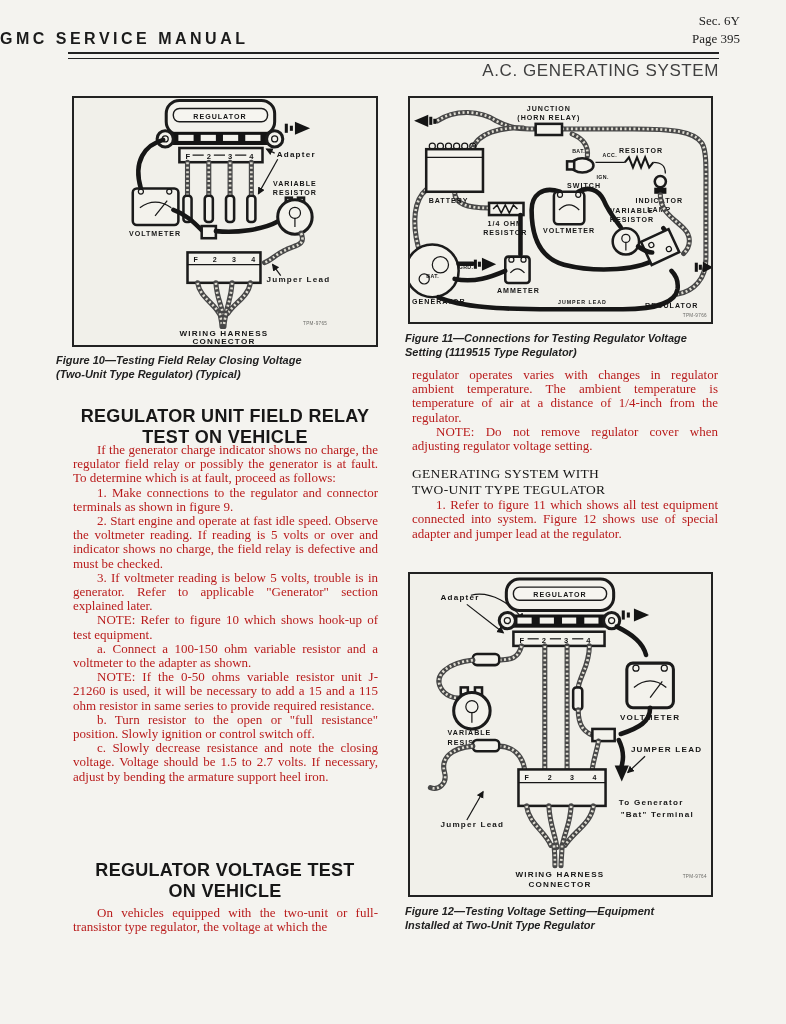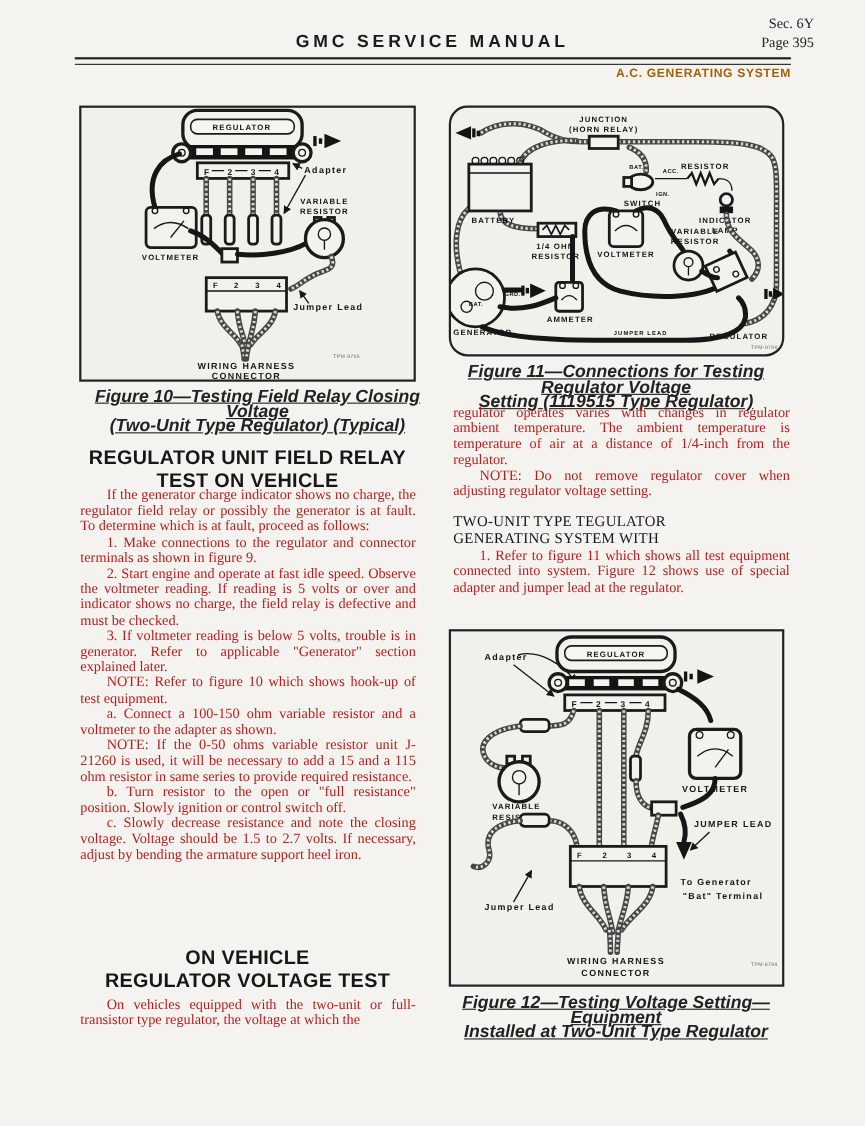--- a/index.html
+++ b/index.html
@@ -10,46 +10,46 @@
     color:#1c1c1c;
     position:relative;
     overflow:hidden;
   }
   .page{
     position:absolute;left:0;top:0;width:786px;height:1024px;
     background:#f4f3ef;
   }
   
   .hdr-title{
-    position:absolute;left:0;top:30px;width:786px;text-align:center;
+    position:absolute;left:0;top:30px;width:786px;
     font-family:"Liberation Sans", sans-serif;font-weight:bold;
     font-size:16px;letter-spacing:3.5px;color:#1b1b1b;
   }
   .hdr-secpage{
     position:absolute;right:46px;top:12px;text-align:right;
     font-size:13px;line-height:18px;color:#222;
   }
   .hdr-rule{
     position:absolute;left:68px;top:52px;width:651px;height:4px;
     border-top:2.5px solid #222;border-bottom:1px solid #222;
   }
   .hdr-subtitle{
     position:absolute;right:67px;top:61px;
-    font-family:"Liberation Sans", sans-serif;font-weight:bold;
-    font-size:11px;letter-spacing:0.6px;color:#a16207;
+    font-family:"Liberation Sans", sans-serif;font-weight:normal;
+    font-size:17px;letter-spacing:0.6px;color:#404040;
   }
   
   .figpanel{
     position:absolute;background:#f1f0ea;border:2px solid #222;
   }
   .figpanel svg{display:block;width:100%;height:100%;}
   .figcap{
-    position:absolute;text-align:center;
+    position:absolute;text-align:left;
     font-family:"Liberation Sans", sans-serif;font-weight:bold;font-style:italic;
-    font-size:16px;line-height:13.5px;color:#222;text-decoration:underline;
+    font-size:11px;line-height:13.5px;color:#222;
   }
   
   .bighead{
     position:absolute;text-align:center;
     font-family:"Liberation Sans", sans-serif;font-weight:bold;
     font-size:18px;line-height:21px;letter-spacing:0.3px;color:#171717;
   }
   .flow{position:absolute;}
   .flow p{
     margin:0;text-indent:24px;text-align:justify;
@@ -191,49 +191,49 @@
         <path class="bu" d="M144,212 C145,218 146,221 146,225"></path>
           <path class="bo" d="M144,212 C145,218 146,221 146,225"></path>
         <path class="bu" d="M150,212 C149,218 148,221 148,225"></path>
           <path class="bo" d="M150,212 C149,218 148,221 148,225"></path>
       </g>
       <text x="148" y="234" text-anchor="middle" class="lbl">WIRING HARNESS</text>
       <text x="148" y="242.5" text-anchor="middle" class="lbl">CONNECTOR</text>
       <text x="226" y="224" class="ref">TPM-9765</text>
     </svg>
   </div>
-  <div class="figcap" style="left:83px;top:354px;width:302px;">
+  <div class="figcap" style="left:56px;top:354px;width:302px;">
     <div>Figure 10—Testing Field Relay Closing Voltage</div>
     <div>(Two-Unit Type Regulator) (Typical)</div>
   </div>
 
   <div class="bighead" style="left:72px;top:394px;width:306px;margin-top:12px;">
     <div>REGULATOR UNIT FIELD RELAY</div>
     <div>TEST ON VEHICLE</div>
   </div>
   <div class="flow" style="left:73px;top:443px;width:305px;">
     <p>If the generator charge indicator shows no charge, the regulator field relay or possibly the generator is at fault. To determine which is at fault, proceed as follows:</p>
     <p>1. Make connections to the regulator and connector terminals as shown in figure 9.</p>
     <p>2. Start engine and operate at fast idle speed. Observe the voltmeter reading. If reading is 5 volts or over and indicator shows no charge, the field relay is defective and must be checked.</p>
     <p>3. If voltmeter reading is below 5 volts, trouble is in generator. Refer to applicable "Generator" section explained later.</p>
     <p>NOTE: Refer to figure 10 which shows hook-up of test equipment.</p>
     <p>a. Connect a 100-150 ohm variable resistor and a voltmeter to the adapter as shown.</p>
     <p>NOTE: If the 0-50 ohms variable resistor unit J-21260 is used, it will be necessary to add a 15 and a 115 ohm resistor in same series to provide required resistance.</p>
     <p>b. Turn resistor to the open or "full resistance" position. Slowly ignition or control switch off.</p>
     <p>c. Slowly decrease resistance and note the closing voltage. Voltage should be 1.5 to 2.7 volts. If necessary, adjust by bending the armature support heel iron.</p>
   </div>
   <div class="bighead" style="left:72px;top:860px;width:306px;">
+    <div>REGULATOR VOLTAGE TEST</div>
     <div>ON VEHICLE</div>
-    <div>REGULATOR VOLTAGE TEST</div>
   </div>
   <div class="flow" style="left:73px;top:906px;width:305px;">
     <p>On vehicles equipped with the two-unit or full-transistor type regulator, the voltage at which the</p>
   </div>
 
-  <div class="figpanel" style="left:408px;top:96px;width:301px;height:224px;border-radius:17px;">
+  <div class="figpanel" style="left:408px;top:96px;width:301px;height:224px;">
     <svg viewBox="0 0 297 220">
 
       <text x="137" y="12" text-anchor="middle" class="lbl7">JUNCTION</text>
       <text x="137" y="21" text-anchor="middle" class="lbl7">(HORN RELAY)</text>
 
       <path class="bu" d="M27,22 C45,10 70,12 85,22 C100,30 110,30 124,30"></path>
         <path class="bo" d="M27,22 C45,10 70,12 85,22 C100,30 110,30 124,30"></path>
       <path class="bu" d="M62,50 C66,34 90,28 112,29"></path>
         <path class="bo" d="M62,50 C66,34 90,28 112,29"></path>
       <path class="bu" d="M150,30 H220 C258,30 280,32 288,44 C293,52 292,70 292,100 V158 C292,178 280,190 264,193"></path>
@@ -359,22 +359,22 @@
   </div>
   <div class="figcap" style="left:405px;top:332px;width:310px;">
     <div>Figure 11—Connections for Testing Regulator Voltage</div>
     <div>Setting (1119515 Type Regulator)</div>
   </div>
 
   <div class="flow" style="left:412px;top:368px;width:306px;">
     <p style="text-indent:0">regulator operates varies with changes in regulator ambient temperature. The ambient temperature is temperature of air at a distance of 1/4-inch from the regulator.</p>
     <p>NOTE: Do not remove regulator cover when adjusting regulator voltage setting.</p>
     <div class="subhead">
+      <div>GENERATING SYSTEM WITH</div>
       <div>TWO-UNIT TYPE TEGULATOR</div>
-      <div>GENERATING SYSTEM WITH</div>
     </div>
     <p>1. Refer to figure 11 which shows all test equipment connected into system. Figure 12 shows use of special adapter and jumper lead at the regulator.</p>
   </div>
 
   <div class="figpanel" style="left:408px;top:572px;width:301px;height:321px;">
     <svg viewBox="0 0 297 317">
       <defs>
           <marker id="ah12" markerWidth="7" markerHeight="7" refX="5" refY="3" orient="auto">
             <path d="M0,0 L6,3 L0,6 z" fill="#161616"></path>
           </marker>

